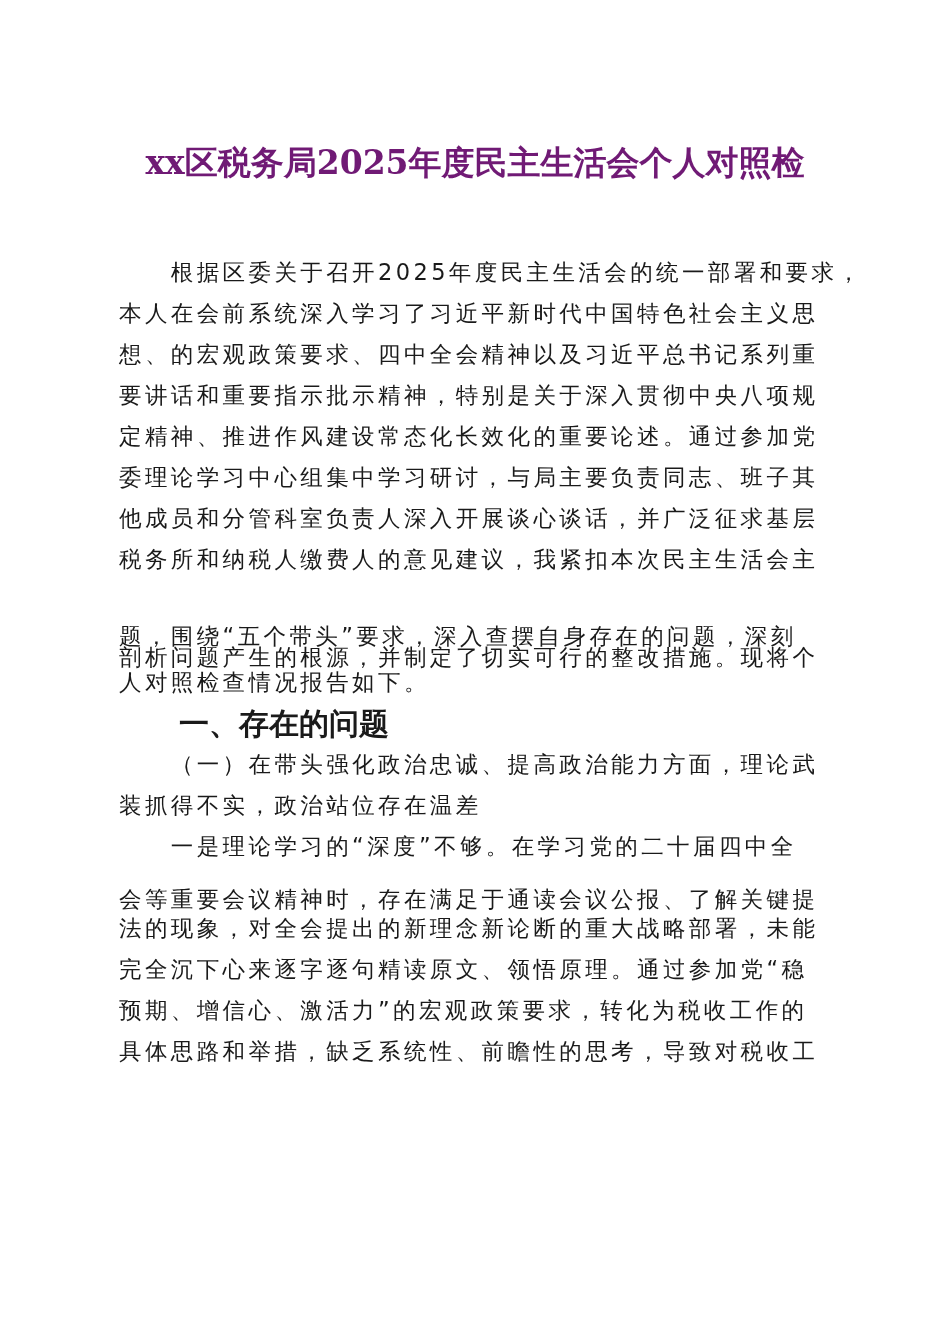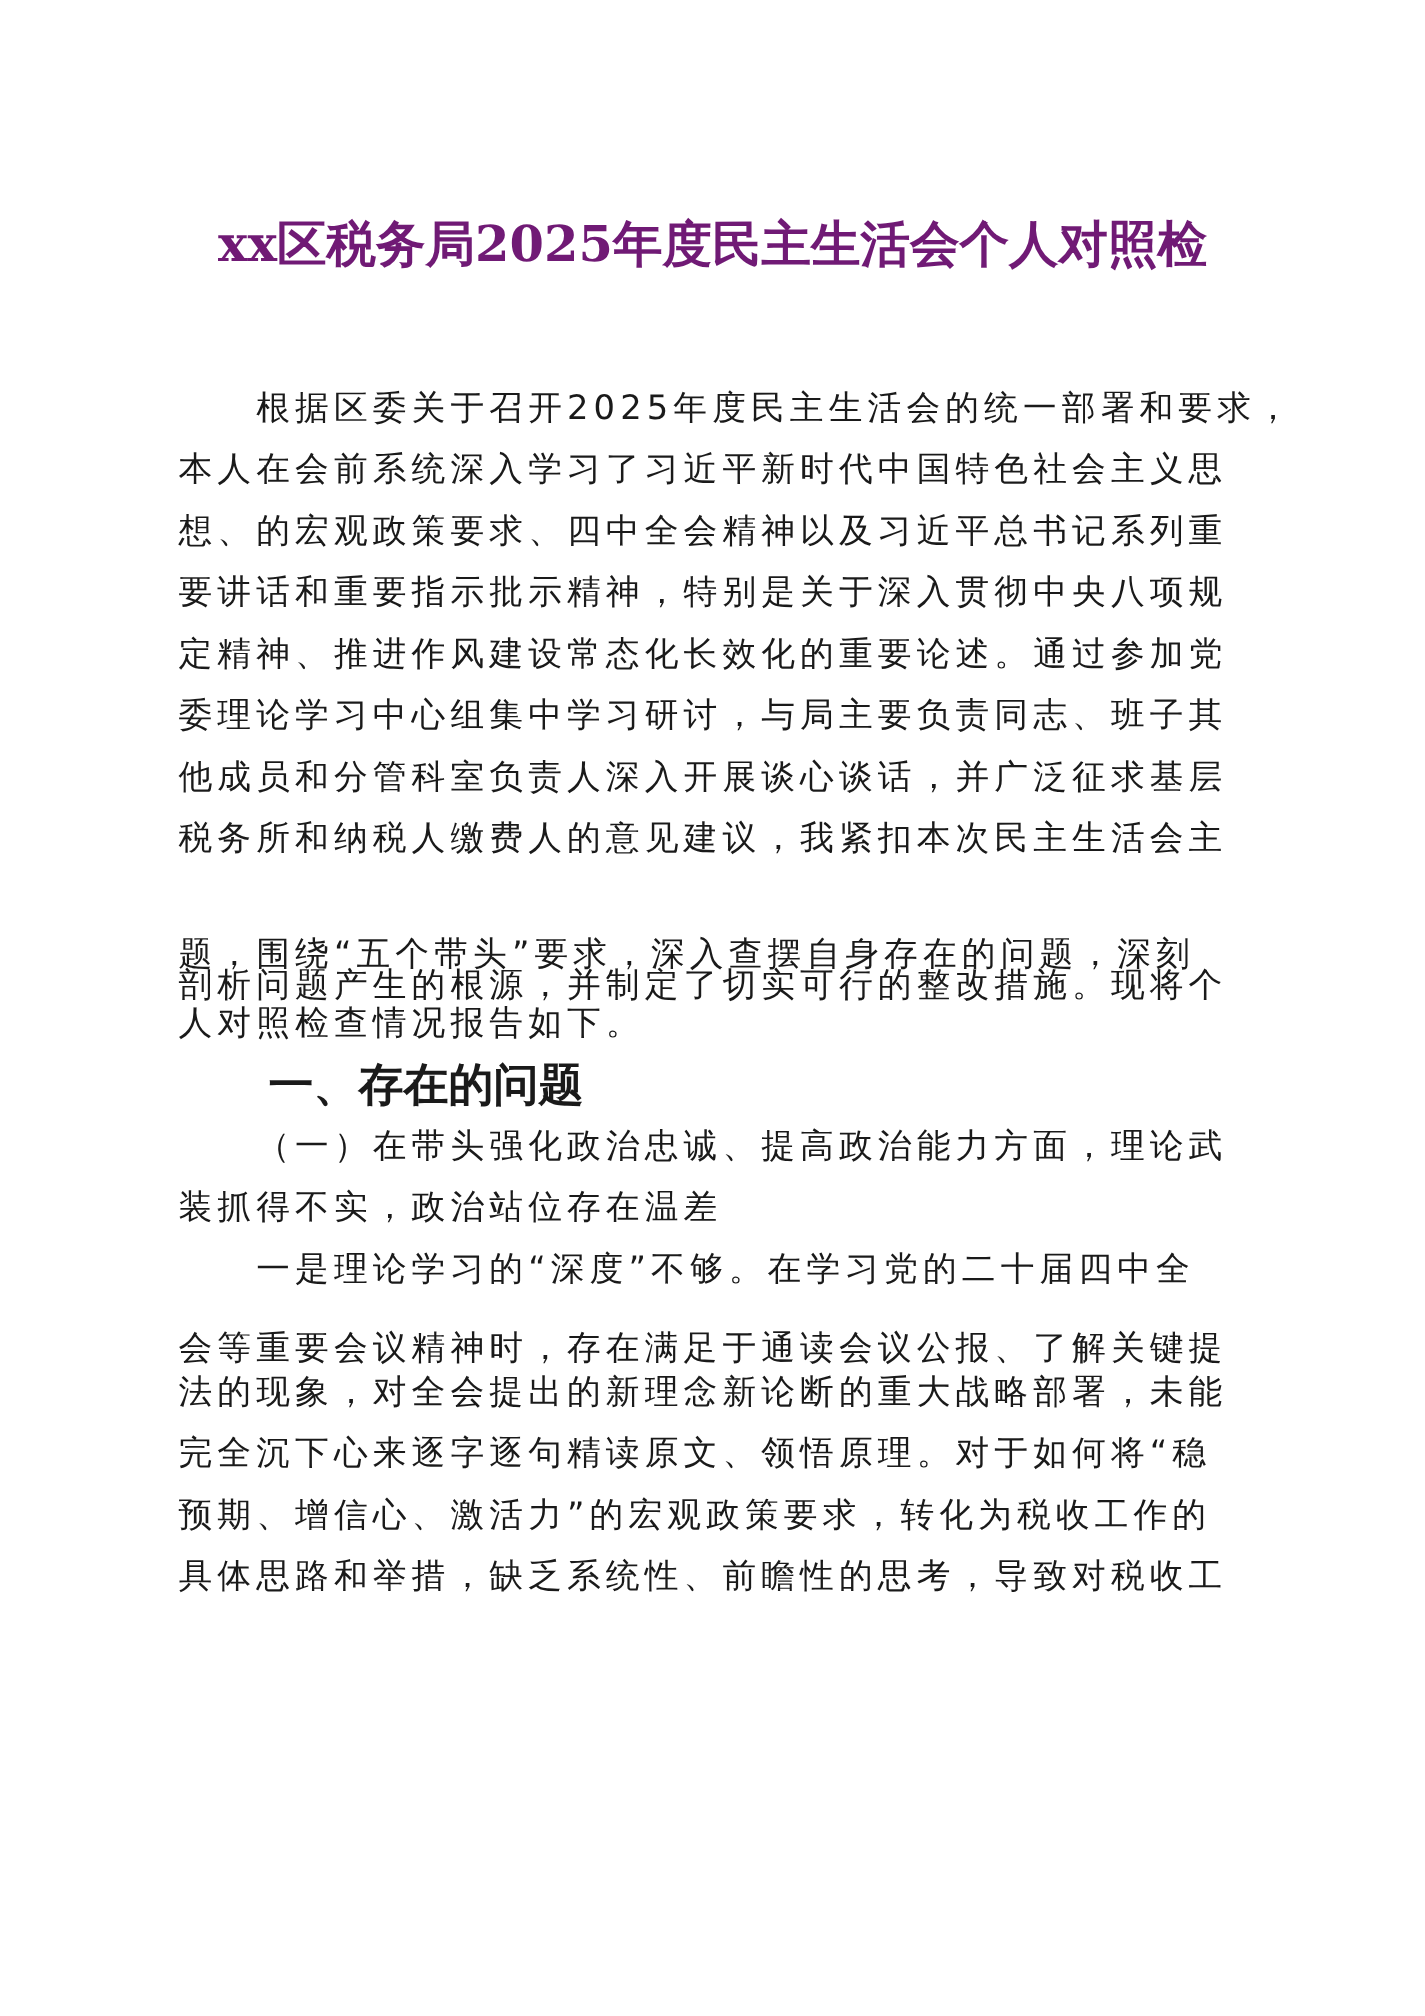--- a/index.html
+++ b/index.html
@@ -78,18 +78,18 @@
     <div class="line" style="top:287px;">税务所和纳税人缴费人的意见建议，我紧扣本次民主生活会主</div>
     <div class="line" style="top:328px;margin-top:36px;">题，围绕“五个带头”要求，深入查摆自身存在的问题，深刻</div>
     <div class="line" style="top:385px;">剖析问题产生的根源，并制定了切实可行的整改措施。现将个</div>
     <div class="line" style="top:410px;">人对照检查情况报告如下。</div>
     <div class="line heading1" style="top:451px;">　　一、存在的问题</div>
     <div class="line" style="top:492px;">　　（一）在带头强化政治忠诚、提高政治能力方面，理论武</div>
     <div class="line" style="top:533px;">装抓得不实，政治站位存在温差</div>
     <div class="line" style="top:574px;">　　一是理论学习的“深度”不够。在学习党的二十届四中全</div>
     <div class="line" style="top:615px;margin-top:12px;">会等重要会议精神时，存在满足于通读会议公报、了解关键提</div>
     <div class="line" style="top:656px;">法的现象，对全会提出的新理念新论断的重大战略部署，未能</div>
-    <div class="line" style="top:697px;">完全沉下心来逐字逐句精读原文、领悟原理。对于如何将“稳</div>
+    <div class="line" style="top:697px;">完全沉下心来逐字逐句精读原文、领悟原理。通过参加党“稳</div>
     <div class="line" style="top:738px;">预期、增信心、激活力”的宏观政策要求，转化为税收工作的</div>
     <div class="line" style="top:779px;">具体思路和举措，缺乏系统性、前瞻性的思考，导致对税收工</div>
   </div>
 
 </div>
 
 </body></html>

